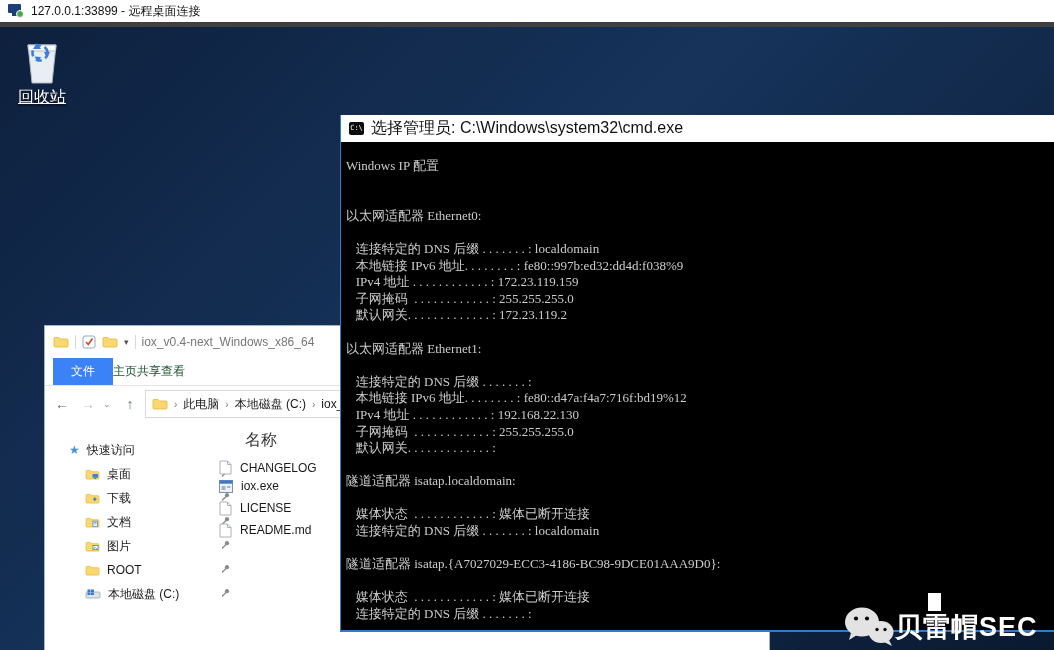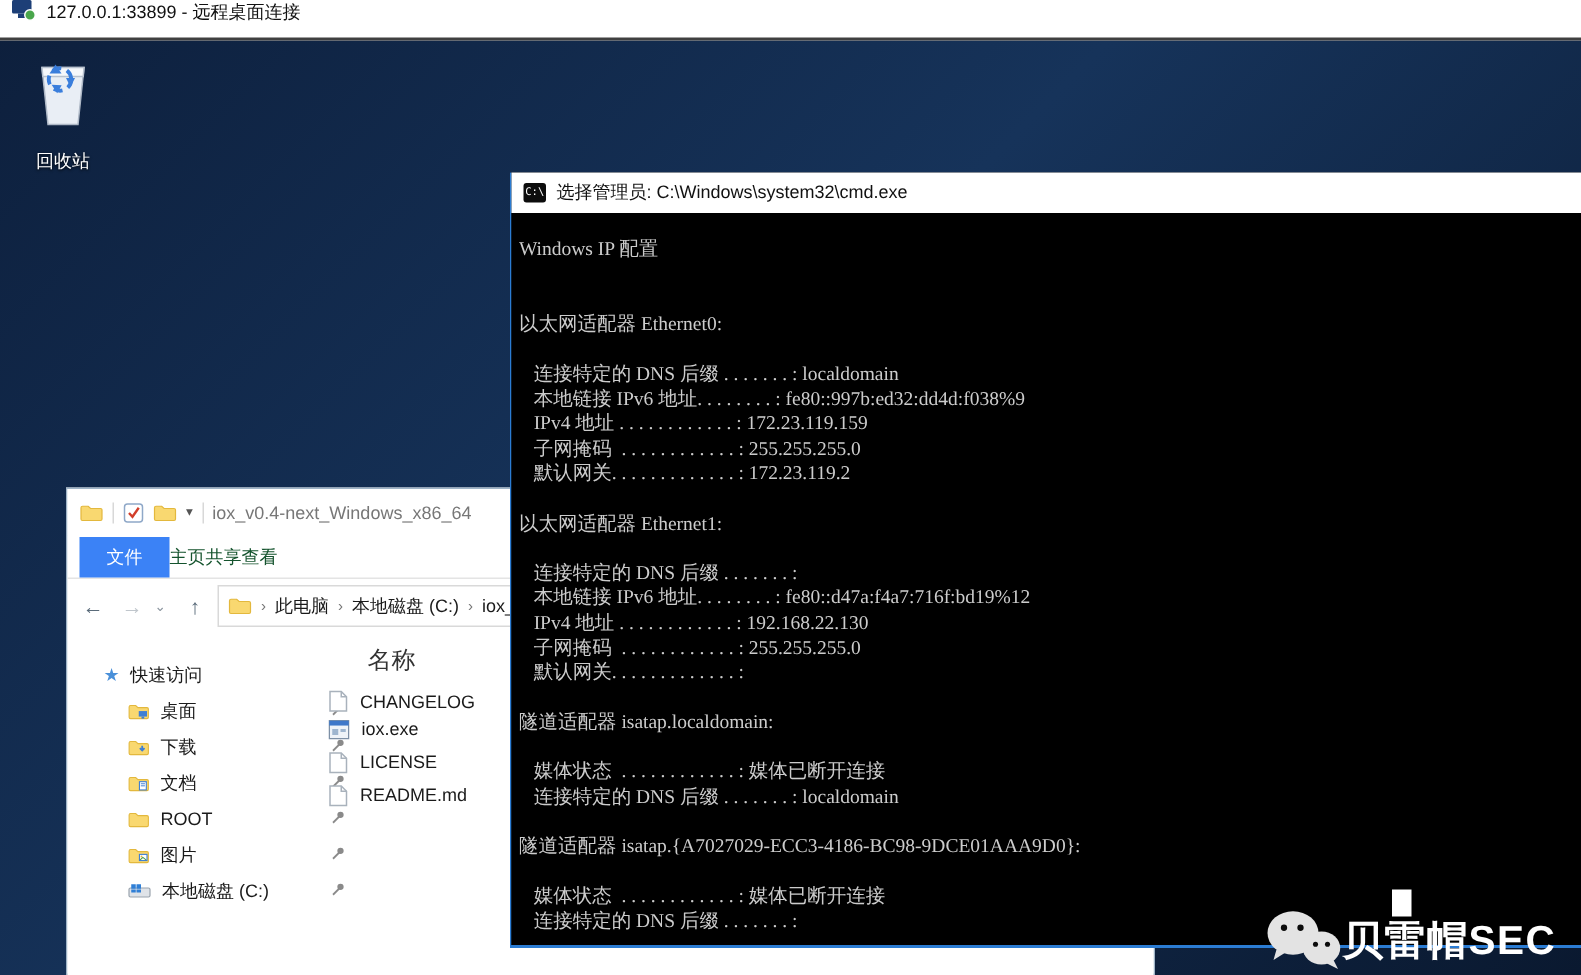--- a/index.html
+++ b/index.html
@@ -4,32 +4,32 @@
 <style>
   html,body{margin:0;padding:0;}
   body{
     width:1054px;height:650px;overflow:hidden;position:relative;
     font-family:"Liberation Sans","DejaVu Sans",sans-serif;
     background:linear-gradient(135deg,#0d1f3c 0%,#16335a 45%,#0a1930 100%);
   }
   
   .rdp-bar{
     position:absolute;left:0;top:0;width:1054px;height:27px;background:#ffffff;
-    border-bottom:2px solid #404040;display:flex;gap:7px;padding-left:8px;box-sizing:border-box;
+    border-bottom:5px solid #404040;display:flex;align-items:center;gap:7px;padding-left:8px;box-sizing:border-box;
     z-index:50;
   }
   .rdp-bar .title{font-size:12px;color:#111;}
   .rdp-icon{width:16px;height:14px;position:relative;display:inline-block;}
   .rdp-icon .screen{position:absolute;left:0;top:0;width:13px;height:9px;background:#1d3f77;border-radius:1px;}
   .rdp-icon .stand{position:absolute;left:4px;top:9px;width:5px;height:3px;background:#1d3f77;}
   .rdp-icon .dot{position:absolute;left:8px;top:6px;width:6px;height:6px;background:#49a64b;border-radius:50%;border:1px solid #fff;}
   
   .desktop-area{position:absolute;left:0;top:27px;width:1054px;height:623px;}
   .recycle-bin{position:absolute;left:10px;top:12px;width:64px;text-align:center;cursor:default;}
-  .recycle-bin .label{font-size:12px;color:#fff;text-shadow:0 1px 2px #000;margin-top:14px;}
+  .recycle-bin .label{font-size:16px;color:#fff;text-shadow:0 1px 2px #000;margin-top:2px;text-decoration:underline;}
   
   .explorer{
     position:absolute;left:44px;top:298px;width:726px;height:325px;background:#ffffff;
     border:1px solid #9fb4c7;box-sizing:border-box;z-index:10;
   }
   .exp-titlebar{height:31px;display:flex;align-items:center;gap:6px;padding:0 8px;background:#fff;}
   .exp-titlebar .t{font-size:12px;color:#777;}
   .qat-sep{width:1px;height:14px;background:#d8d8d8;}
   .chev{font-size:9px;color:#555;}
   .exp-tabs{height:28px;display:flex;align-items:flex-end;gap:0;padding-left:8px;border-bottom:1px solid #e4e4e4;background:#fff;}
@@ -50,21 +50,21 @@
   .filelist .hdr{position:absolute;left:30px;top:8px;font-size:16px;color:#333;}
   .scroll-chev{position:absolute;left:281px;top:2px;font-size:10px;color:#9a9a9a;}
   .file-row{position:absolute;left:0;display:flex;align-items:center;gap:8px;height:22px;font-size:12px;color:#1a1a1a;padding-left:4px;}
   
   .cmd{
     position:absolute;left:340px;top:88px;width:714px;height:517px;z-index:20;
     border-left:1px solid #2b7cd3;border-bottom:2px solid #2b7cd3;box-sizing:border-box;
     background:#000;
   }
   .cmd-title{height:27px;background:#fff;display:flex;align-items:center;gap:7px;padding:0 8px;}
-  .cmd-title .t{font-size:12px;color:#111;}
+  .cmd-title .t{font-size:16px;color:#111;}
   .cmd-icon{width:15px;height:13px;background:#0c0c0c;border-radius:2px;color:#fff;font-size:7px;line-height:13px;text-align:center;font-family:"DejaVu Sans Mono",monospace;}
   .cmd-body{height:488px;background:#000;overflow:hidden;}
   .cmd-body pre{
     margin:0;padding:16px 0 0 5px;
     font-family:Liberation Serif, serif;
     font-size:13px;line-height:16.6px;color:#cccccc;white-space:pre;
   }
   
   .watermark{position:absolute;left:843px;top:578px;z-index:30;display:flex;align-items:center;gap:0;}
   .watermark .wtext{color:#ffffff;font-size:27px;font-weight:bold;letter-spacing:1px;}
@@ -180,35 +180,35 @@
           </svg>
           <span>文档</span>
           <svg class="pin icon-svg" width="10" height="10" viewBox="0 0 10 10">
             <line x1="2" y1="8.5" x2="6.5" y2="4" stroke="#8a8a8a" stroke-width="1.2"></line>
               <circle cx="7" cy="3.2" r="2.1" fill="#8a8a8a"></circle>
           </svg>
         </div>
         <div class="side-item">
           <svg class="icon-svg" width="15" height="11" viewBox="0 0 16 12">
             <path d="M1 2.5 Q1 1.5 2 1.5 L5.8 1.5 L7.4 3 L14 3 Q15 3 15 4 L15 10 Q15 11 14 11 L2 11 Q1 11 1 10 Z" fill="#f9d870" stroke="#e3b83d" stroke-width="0.8"></path>
-          </svg>
-          <span>ROOT</span>
-          <svg class="pin icon-svg" width="10" height="10" viewBox="0 0 10 10">
-            <line x1="2" y1="8.5" x2="6.5" y2="4" stroke="#8a8a8a" stroke-width="1.2"></line>
-              <circle cx="7" cy="3.2" r="2.1" fill="#8a8a8a"></circle>
-          </svg>
-        </div>
-        <div class="side-item">
-          <svg class="icon-svg" width="15" height="11" viewBox="0 0 16 12">
-            <path d="M1 2.5 Q1 1.5 2 1.5 L5.8 1.5 L7.4 3 L14 3 Q15 3 15 4 L15 10 Q15 11 14 11 L2 11 Q1 11 1 10 Z" fill="#f9d870" stroke="#e3b83d" stroke-width="0.8"></path>
             <rect x="8.5" y="5" width="5.5" height="4.5" fill="#fff" stroke="#3f7fd4" stroke-width="0.8"></rect>
               <circle cx="10" cy="6.5" r="0.7" fill="#e8b93e"></circle>
               <path d="M9 9 L11 7.2 L13.5 9.2" fill="none" stroke="#4a9b4a" stroke-width="0.8"></path>
           </svg>
           <span>图片</span>
+          <svg class="pin icon-svg" width="10" height="10" viewBox="0 0 10 10">
+            <line x1="2" y1="8.5" x2="6.5" y2="4" stroke="#8a8a8a" stroke-width="1.2"></line>
+              <circle cx="7" cy="3.2" r="2.1" fill="#8a8a8a"></circle>
+          </svg>
+        </div>
+        <div class="side-item">
+          <svg class="icon-svg" width="15" height="11" viewBox="0 0 16 12">
+            <path d="M1 2.5 Q1 1.5 2 1.5 L5.8 1.5 L7.4 3 L14 3 Q15 3 15 4 L15 10 Q15 11 14 11 L2 11 Q1 11 1 10 Z" fill="#f9d870" stroke="#e3b83d" stroke-width="0.8"></path>
+          </svg>
+          <span>ROOT</span>
           <svg class="pin icon-svg" width="10" height="10" viewBox="0 0 10 10">
             <line x1="2" y1="8.5" x2="6.5" y2="4" stroke="#8a8a8a" stroke-width="1.2"></line>
               <circle cx="7" cy="3.2" r="2.1" fill="#8a8a8a"></circle>
           </svg>
         </div>
         <div class="side-item">
           <svg class="icon-svg" width="16" height="11" viewBox="0 0 16 11">
             <rect x="1" y="3" width="14" height="6" rx="1" fill="#dfe3e8" stroke="#9aa3ad" stroke-width="0.8"></rect>
             <rect x="2.5" y="0.5" width="3" height="3" fill="#2f7fd6"></rect>
               <rect x="6" y="0.5" width="3" height="3" fill="#2f7fd6"></rect>

